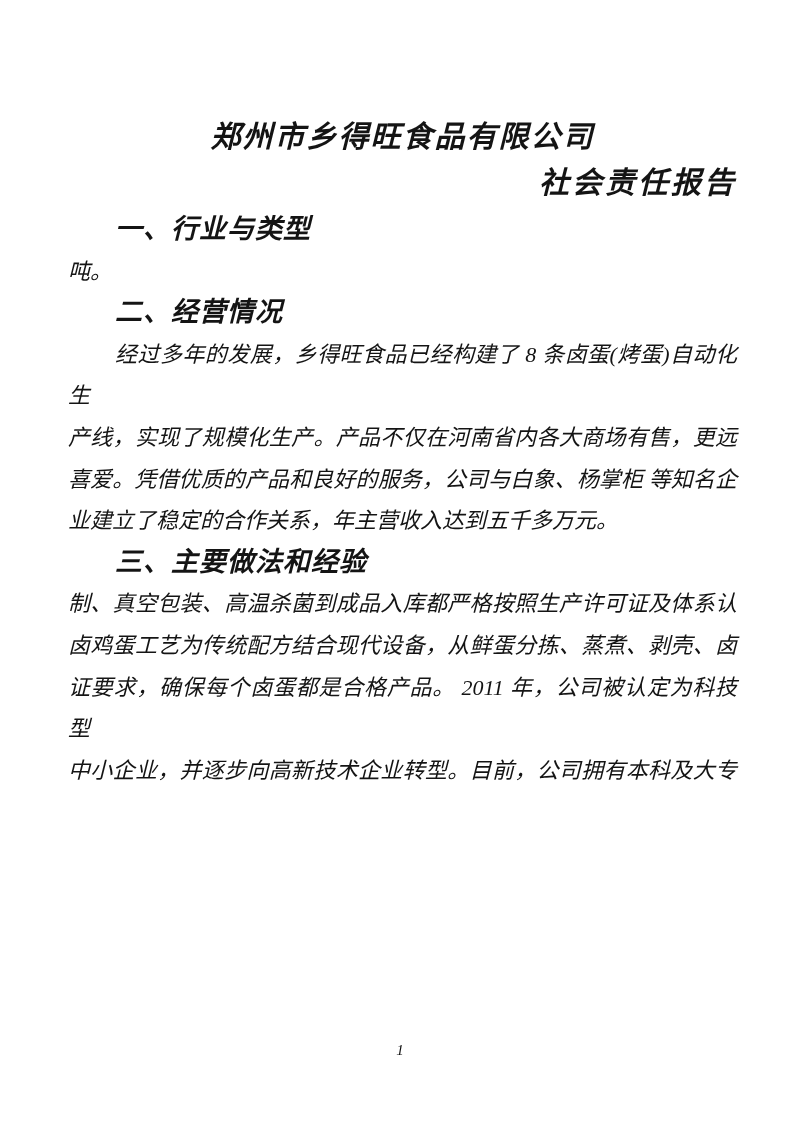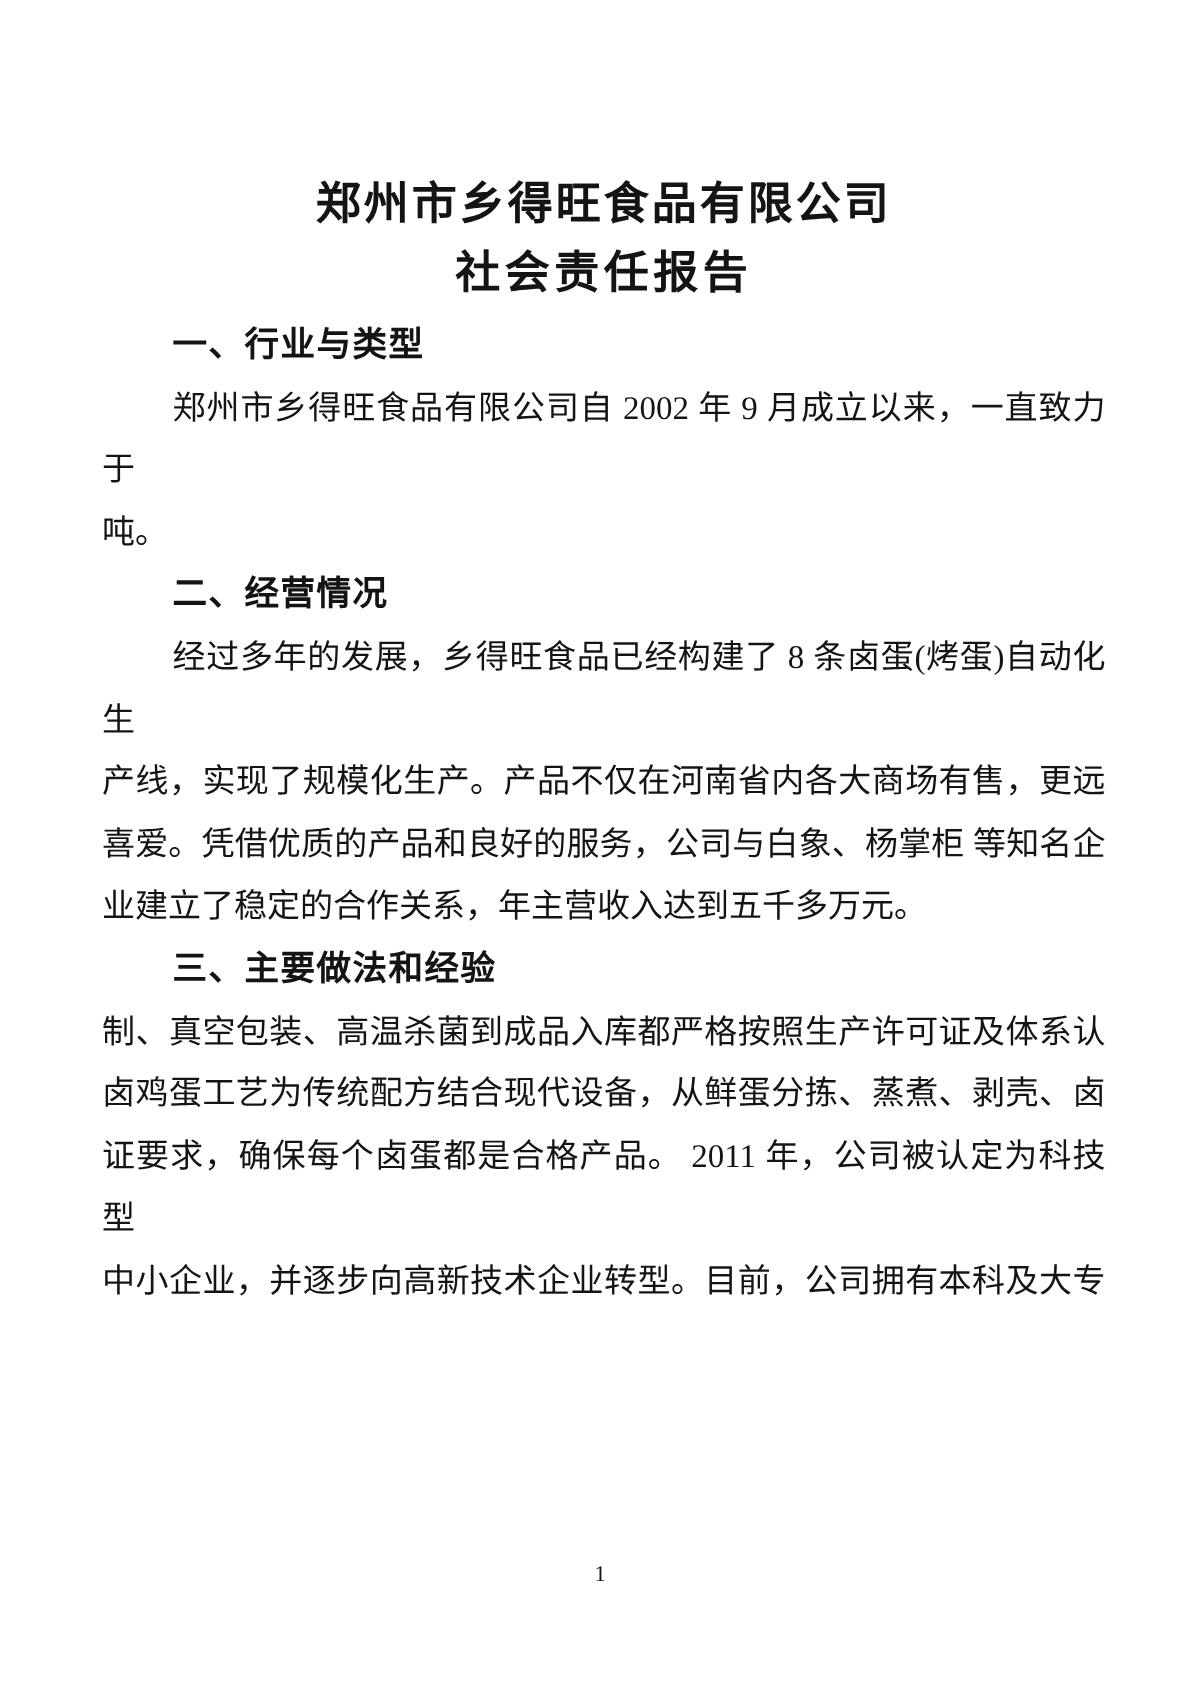--- a/index.html
+++ b/index.html
@@ -8,51 +8,52 @@
     background: #ffffff;
   }
   .page {
     position: relative;
     width: 800px;
     height: 1131px;
     background: #ffffff;
     overflow: hidden;
     font-family: "Liberation Serif", "DejaVu Serif", serif;
     color: #141414;
+    font-style: italic;
   }
   .content {
     position: absolute;
     top: 114px;
     left: 68px;
     width: 669px;
   }
   .doc-title {
     text-align: center;
     font-weight: bold;
     font-size: 30px;
     line-height: 46px;
     letter-spacing: 2px;
     white-space: nowrap;
   }
   .doc-subtitle {
-    text-align: center;
+    text-align: right;
     font-weight: bold;
     font-size: 30px;
     line-height: 46px;
     letter-spacing: 3px;
     white-space: nowrap;
   }
   .body-block {
     margin-top: 3px;
     font-size: 22px;
     line-height: 41.6px;
   }
   .section-heading {
     font-weight: bold;
-    font-size: 23px;
+    font-size: 27px;
     padding-left: 47px;
     letter-spacing: 1px;
   }
   .line {
     text-align: justify;
     text-justify: inter-character;
   }
   .line.fill {
     text-align-last: justify;
   }
@@ -78,21 +79,20 @@
 
 <div class="page">
   <div class="content">
 
     <div class="doc-title">郑州市乡得旺食品有限公司</div>
     <div class="doc-subtitle">社会责任报告</div>
 
     <div class="body-block">
 
       <div class="section-heading">一、行业与类型</div>
-      <div class="line fill indent">郑州市乡得旺食品有限公司自 2002 年 9 月成立以来，一直致力于</div>
       <div class="line last">吨。</div>
 
       <div class="section-heading">二、经营情况</div>
       <div class="line fill indent">经过多年的发展，乡得旺食品已经构建了 8 条卤蛋(烤蛋)自动化生</div>
       <div class="line fill">产线，实现了规模化生产。产品不仅在河南省内各大商场有售，更远</div>
       <div class="line fill">喜爱。凭借优质的产品和良好的服务，公司与白象、杨掌柜 等知名企</div>
       <div class="line last">业建立了稳定的合作关系，年主营收入达到五千多万元。</div>
 
       <div class="section-heading">三、主要做法和经验</div>
       <div class="line fill">制、真空包装、高温杀菌到成品入库都严格按照生产许可证及体系认</div>

